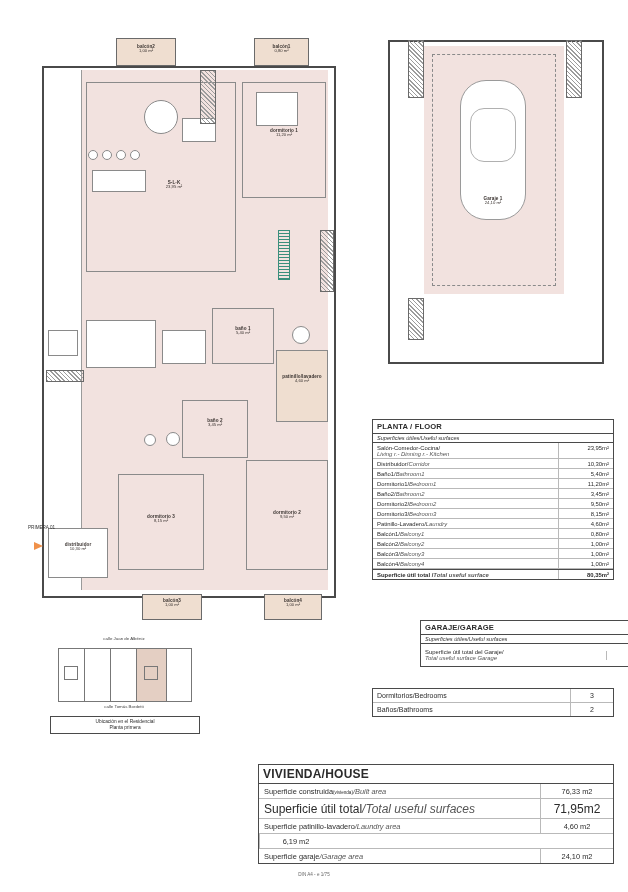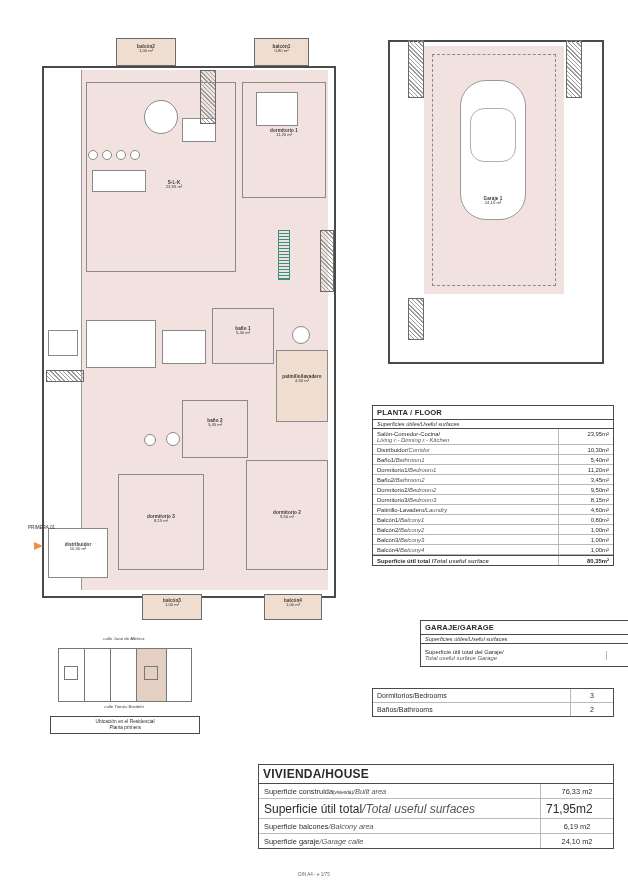--- a/index.html
+++ b/index.html
@@ -173,21 +173,21 @@
     <div class="lbl" style="left:78px;top:166px;width:70px;">
       <span class="n">Garaje 1</span>
       <span class="a">24,10 m²</span>
     </div>
 
     <div class="hatchwall" style="left:28px;top:10px;width:14px;height:56px;"></div>
     <div class="hatchwall" style="left:28px;top:268px;width:14px;height:40px;"></div>
     <div class="hatchwall" style="left:186px;top:10px;width:14px;height:56px;"></div>
   </div>
 
-  <div class="tbl" style="left:372px;top:405px;width:240px;">
+  <div class="tbl" style="left:372px;top:419px;width:240px;">
     <div class="hd">PLANTA / FLOOR</div>
     <div class="sub it">Superficies útiles/Useful surfaces</div>
 
     <div class="row">
       <div class="c1"><span>Salón-Comedor-Cocina/</span><br><span class="it">Living r.- Dinning r.- Kitchen</span></div>
       <div class="c2">23,95m²</div>
     </div>
     <div class="row">
       <div class="c1"><span>Distribuidor/</span><span class="it">Corridor</span></div>
       <div class="c2">10,30m²</div>
@@ -260,28 +260,31 @@
 
 
   <div class="tbl" style="left:258px;top:764px;width:354px;">
     <div class="hd" style="font-size:12px;">VIVIENDA/HOUSE</div>
     <div class="row" style="font-size:7.4px;">
       <div class="c1" style="padding:2.5px 5px;"><span>Superficie construida</span><span style="font-size:4.6px;">(vivienda)</span><span class="it">/Built area</span></div>
       <div class="c2" style="width:62px;text-align:center;padding:2.5px 5px;">76,33 m2</div>
     </div>
     <div class="row" style="font-size:12px;">
       <div class="c1" style="padding:2.5px 5px;"><span>Superficie útil total</span><span class="it">/Total useful surfaces</span></div>
-      <div class="c2" style="width:62px;text-align:left;padding:2.5px 5px;">71,95m2</div>
+      <div class="c2" style="width:62px;text-align:center;padding:2.5px 5px;">71,95m2</div>
     </div>
     <div class="row" style="font-size:7.4px;">
-      <div class="c1" style="padding:2.5px 5px;"><span>Superficie balcones</span><span class="it">/Balcony area</span></div>
+      <div class="c1" style="padding:2.5px 5px;"><span>Superficie patinillo-lavadero</span><span class="it">/Laundry area</span></div>
+      <div class="c2" style="width:62px;text-align:center;padding:2.5px 5px;">4,60 m2</div>
+    </div>
+    <div class="row" style="font-size:7.4px;">
       <div class="c2" style="width:62px;text-align:center;padding:2.5px 5px;">6,19 m2</div>
     </div>
     <div class="row" style="font-size:7.4px;border-bottom:none;">
-      <div class="c1" style="padding:2.5px 5px;"><span>Superficie garaje</span><span class="it">/Garage calle</span></div>
+      <div class="c1" style="padding:2.5px 5px;"><span>Superficie garaje</span><span class="it">/Garage area</span></div>
       <div class="c2" style="width:62px;text-align:center;padding:2.5px 5px;">24,10 m2</div>
     </div>
   </div>
 
   <div id="sitemap">
     <div class="sm-txt" style="left:40px;top:0px;width:120px;">calle Juan de Albéniz</div>
     <div class="sm-box" style="left:34px;top:12px;width:132px;height:52px;"></div>
     <div class="sm-box" style="left:34px;top:12px;width:26px;height:52px;"></div>
     <div class="sm-box" style="left:60px;top:12px;width:26px;height:52px;"></div>
     <div class="sm-box" style="left:86px;top:12px;width:26px;height:52px;"></div>

